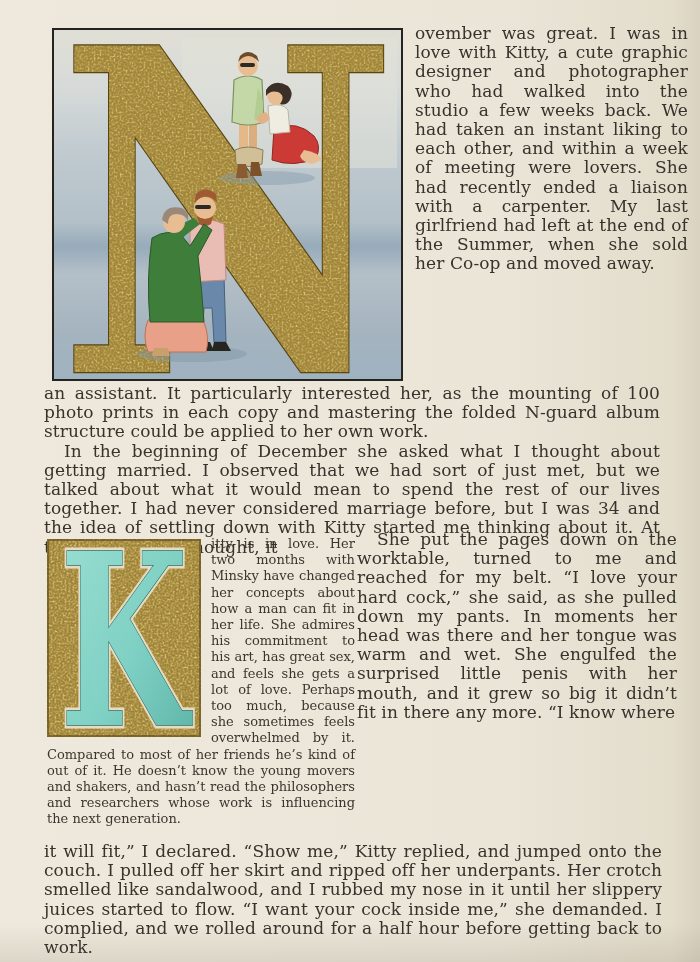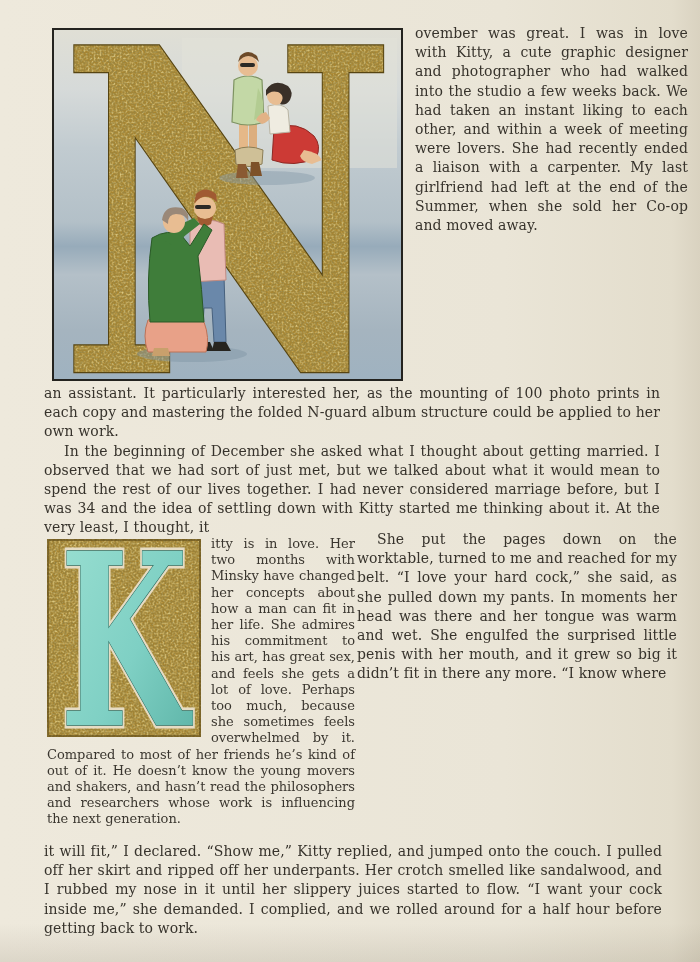--- a/index.html
+++ b/index.html
@@ -10,21 +10,21 @@
   }
   .page{
     position:relative;width:700px;height:962px;
     background:
       linear-gradient(180deg, rgba(0,0,0,0) 96%, rgba(110,100,80,.14) 100%),
       linear-gradient(90deg, #eee9dc 0%, #eae5d7 72%, #e3ddcc 96%, #d9d2c0 100%);
     color:#37332c;
   }
   .body-text{
     position:absolute;
-    font-size:14px;line-height:19.2px;
+    font-size:17px;line-height:19.2px;
     text-align:justify;
     color:#37332c;
     letter-spacing:.1px;
   }
   .body-text p{margin:0;}
   .body-text p.indent{text-indent:20px;}
   .small-text{
     position:absolute;
     font-size:13px;line-height:16.2px;
     text-align:justify;

